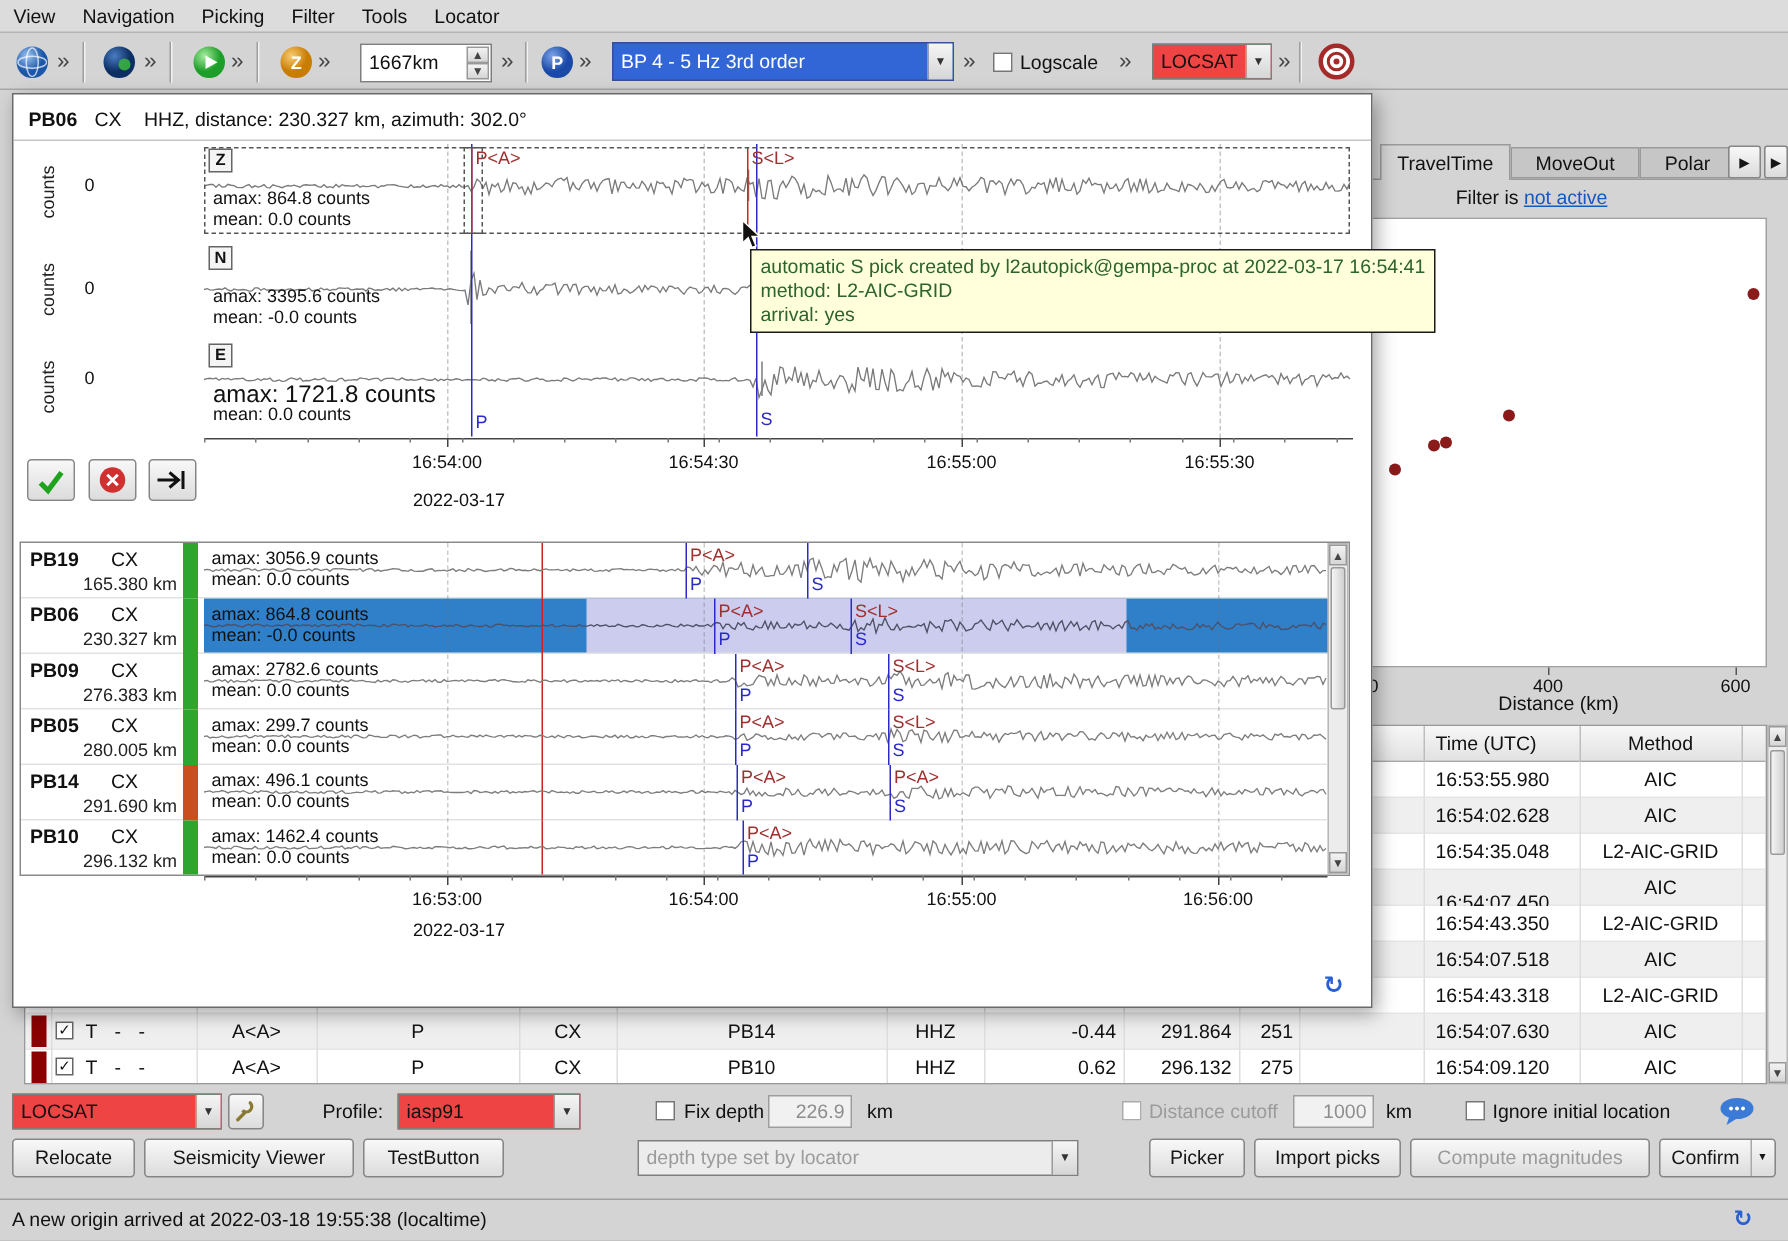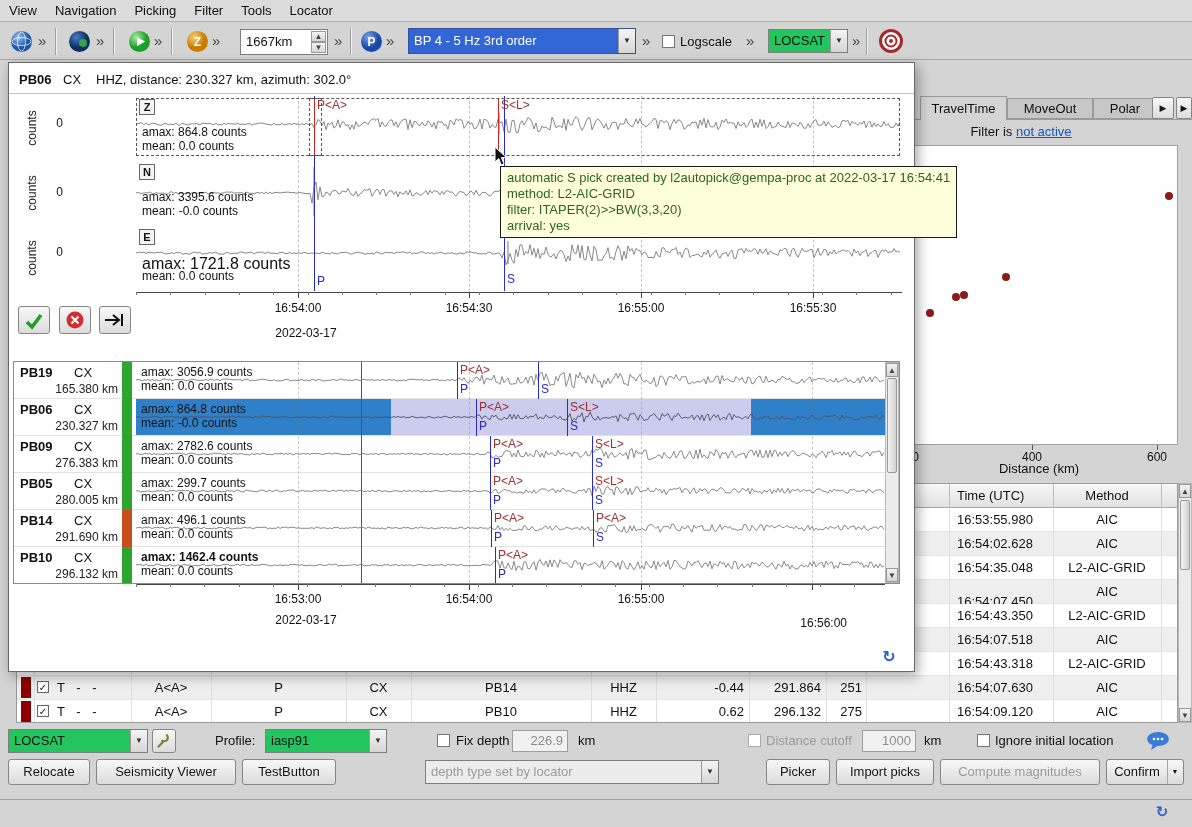--- a/index.html
+++ b/index.html
@@ -2,21 +2,21 @@
 <html><head>
 <meta charset="utf-8">
 <style>
 *{margin:0;padding:0;box-sizing:border-box}
 body{background:#777}
 #root{position:relative;width:1192px;height:827px;background:#d4d4d4;font-family:"Liberation Sans","DejaVu Sans",sans-serif;font-size:13px;color:#111;overflow:hidden}
 .a{position:absolute}
 .mi{display:inline-block;padding:0 9px;line-height:22px;cursor:default}
 .chv{position:absolute;font-size:15px;color:#444;top:9px}
 .tsep{position:absolute;top:5px;height:27px;width:2px;border-left:1px solid #9e9e9e;border-right:1px solid #f2f2f2}
-.cb{position:absolute;background:#22c55e;border:1px solid #7f7f7f}
+.cb{position:absolute;background:#ef4444;border:1px solid #7f7f7f}
 .cbt{position:absolute;left:5px;top:0;right:19px;line-height:22px;white-space:nowrap;overflow:hidden}
 .cba{position:absolute;right:0;top:0;bottom:0;width:17px;background:linear-gradient(#f5f5f5,#d6d6d6);border-left:1px solid #9a9a9a;text-align:center;color:#333;font-size:8px}
 .pb{position:absolute;border:1px solid #868686;border-radius:3px;background:linear-gradient(#f8f8f8,#dcdcdc);text-align:center;font-size:13px;color:#151515}
 .dis{color:#9b9b9b !important}
 .ckb{position:absolute;width:13px;height:13px;background:#fff;border:1px solid #767676}
 .lbl{position:absolute;white-space:nowrap}
 .sbb{position:absolute;background:linear-gradient(#f3f3f3,#d6d6d6);border:1px solid #999;text-align:center;color:#444;font-size:8px;line-height:13px}
 .sbt{position:absolute;background:linear-gradient(90deg,#f5f5f5,#d0d0d0);border:1px solid #999;border-radius:2px}
 .sbtrack{position:absolute;background:#ececec;border:1px solid #b8b8b8}
 .link{color:#1558c0;text-decoration:underline}
@@ -251,20 +251,21 @@
   </div>
   <div class="pb" style="left:766px;top:759px;width:64px;height:26px;line-height:24px">Picker</div>
   <div class="pb" style="left:836px;top:759px;width:98px;height:26px;line-height:24px">Import picks</div>
   <div class="pb dis" style="left:940px;top:759px;width:160px;height:26px;line-height:24px">Compute magnitudes</div>
   <div class="pb" style="left:1106px;top:759px;width:78px;height:26px">
     <span class="a" style="left:0;top:0;width:60px;line-height:24px;text-align:center">Confirm</span>
     <span class="a" style="right:1px;top:0;width:15px;line-height:24px;font-size:7px;border-left:1px solid #a8a8a8">▼</span>
   </div>
 
   <div class="a" style="left:0;top:799px;width:1192px;height:28px;background:#d4d4d4;border-top:1px solid #9f9f9f">
+    <span class="a" style="left:8px;top:5px">A new origin arrived at 2022-03-18 19:55:38 (localtime)</span>
     <span class="a" style="left:1152px;top:3px;width:20px;height:20px;text-align:center;color:#2a5fd4;font-weight:bold;font-size:15px">↻</span>
 
   </div>
 
   <div id="picker" class="a" style="left:8px;top:62px;width:907px;height:610px;background:#fff;border:1px solid #6a6a6a;box-shadow:3px 4px 12px rgba(0,0,0,.35);z-index:40;overflow:hidden">
     <span class="a" style="left:10px;top:9px;font-weight:bold">PB06</span>
     <span class="a" style="left:54px;top:9px">CX</span>
     <span class="a" style="left:87px;top:9px">HHZ, distance: 230.327 km, azimuth: 302.0°</span>
     <div class="a" style="left:0;top:30px;width:905px;height:1px;background:#c4c4c4"></div>
 
@@ -390,21 +391,21 @@
         <svg width="749" height="37" style="position: absolute; left: 122px; top: 185px; z-index: 3;">
           <path d="M0 18 L2 17.6 L4 17.7 L6 18.0 L8 18.6 L10 17.0 L12 18.5 L14 18.8 L16 18.4 L18 18.9 L20 17.2 L22 17.2 L24 17.8 L26 18.5 L28 18.8 L30 18.8 L32 18.8 L34 17.3 L36 18.7 L38 18.9 L40 18.7 L42 17.5 L44 18.9 L46 18.3 L48 17.3 L50 18.0 L52 18.2 L54 17.9 L56 18.9 L58 18.8 L60 18.2 L62 18.8 L64 18.5 L66 17.6 L68 17.1 L70 18.9 L72 18.6 L74 18.6 L76 18.2 L78 17.2 L80 18.8 L82 18.6 L84 18.5 L86 18.0 L88 17.4 L90 17.7 L92 17.0 L94 19.0 L96 18.2 L98 18.5 L100 17.6 L102 17.1 L104 18.8 L106 17.5 L108 17.4 L110 18.3 L112 18.7 L114 18.3 L116 17.4 L118 18.5 L120 18.2 L122 18.1 L124 18.2 L126 17.2 L128 17.5 L130 17.7 L132 18.1 L134 18.8 L136 18.7 L138 18.2 L140 18.0 L142 18.6 L144 17.8 L146 18.6 L148 18.5 L150 18.0 L152 18.8 L154 17.4 L156 17.5 L158 17.4 L160 17.7 L162 17.8 L164 18.2 L166 17.6 L168 18.7 L170 18.5 L172 18.7 L174 17.9 L176 18.8 L178 18.8 L180 18.6 L182 18.1 L184 17.4 L186 18.0 L188 18.4 L190 18.6 L192 17.4 L194 17.1 L196 18.1 L198 17.4 L200 17.0 L202 19.0 L204 18.3 L206 18.5 L208 18.7 L210 18.3 L212 18.3 L214 18.1 L216 18.3 L218 17.2 L220 18.2 L222 18.3 L224 17.6 L226 17.3 L228 18.8 L230 18.7 L232 18.3 L234 18.6 L236 17.6 L238 17.9 L240 17.9 L242 18.6 L244 18.4 L246 18.9 L248 17.5 L250 17.9 L252 17.4 L254 18.8 L256 18.2 L258 18.1 L260 17.1 L262 18.8 L264 18.4 L266 17.6 L268 18.9 L270 18.0 L272 18.2 L274 17.6 L276 18.7 L278 18.9 L280 18.3 L282 17.6 L284 17.4 L286 17.7 L288 18.6 L290 18.7 L292 18.1 L294 17.5 L296 18.6 L298 18.3 L300 17.9 L302 18.1 L304 18.0 L306 17.3 L308 18.8 L310 18.6 L312 17.1 L314 18.0 L316 17.9 L318 17.4 L320 18.2 L322 18.4 L324 17.7 L326 17.7 L328 18.7 L330 18.7 L332 18.7 L334 18.6 L336 18.4 L338 18.6 L340 18.2 L342 18.3 L344 18.8 L346 17.6 L348 17.3 L350 17.9 L352 17.7 L354 18.6 L356 17.0 L358 14.3 L360 13.6 L362 14.2 L364 21.2 L366 14.1 L368 20.8 L370 21.3 L372 15.9 L374 20.7 L376 22.6 L378 14.3 L380 23.5 L382 19.1 L384 20.1 L386 23.2 L388 14.7 L390 15.2 L392 21.8 L394 21.6 L396 17.5 L398 14.7 L400 23.1 L402 15.5 L404 12.4 L406 16.8 L408 18.3 L410 14.0 L412 20.1 L414 12.9 L416 19.8 L418 12.9 L420 15.9 L422 20.4 L424 12.7 L426 15.9 L428 16.5 L430 15.6 L432 17.3 L434 19.9 L436 20.5 L438 14.1 L440 13.7 L442 17.4 L444 15.4 L446 22.7 L448 16.4 L450 16.6 L452 18.7 L454 17.4 L456 17.3 L458 15.5 L460 16.2 L462 19.1 L464 20.5 L466 13.7 L468 22.2 L470 20.4 L472 17.8 L474 14.2 L476 14.9 L478 16.0 L480 20.3 L482 15.7 L484 22.5 L486 13.7 L488 15.5 L490 21.0 L492 22.0 L494 16.0 L496 19.9 L498 22.9 L500 19.4 L502 14.9 L504 21.7 L506 18.7 L508 22.2 L510 14.2 L512 17.4 L514 20.2 L516 20.4 L518 14.0 L520 22.3 L522 14.7 L524 19.6 L526 17.7 L528 15.5 L530 19.9 L532 13.5 L534 22.2 L536 20.0 L538 13.5 L540 13.7 L542 16.7 L544 19.6 L546 20.9 L548 22.1 L550 21.2 L552 14.0 L554 16.1 L556 18.7 L558 15.3 L560 15.6 L562 13.5 L564 17.6 L566 20.7 L568 16.9 L570 15.7 L572 19.5 L574 14.0 L576 21.8 L578 17.0 L580 17.2 L582 19.3 L584 14.3 L586 16.8 L588 15.7 L590 20.4 L592 16.3 L594 19.9 L596 21.8 L598 14.3 L600 14.7 L602 22.1 L604 19.9 L606 16.9 L608 20.9 L610 18.7 L612 16.8 L614 20.7 L616 15.2 L618 16.8 L620 15.7 L622 17.9 L624 18.6 L626 15.1 L628 17.0 L630 19.2 L632 20.2 L634 18.5 L636 15.9 L638 19.4 L640 22.2 L642 17.1 L644 18.3 L646 20.2 L648 14.2 L650 19.0 L652 17.3 L654 22.0 L656 18.1 L658 20.9 L660 21.9 L662 21.8 L664 18.6 L666 17.9 L668 20.2 L670 18.3 L672 20.2 L674 15.6 L676 18.9 L678 14.5 L680 19.8 L682 17.4 L684 16.1 L686 15.1 L688 20.5 L690 14.2 L692 17.7 L694 15.6 L696 14.8 L698 21.6 L700 18.2 L702 21.1 L704 14.9 L706 17.2 L708 17.6 L710 17.4 L712 17.5 L714 18.3 L716 15.1 L718 15.4 L720 15.3 L722 14.7 L724 17.2 L726 15.8 L728 20.6 L730 18.0 L732 20.5 L734 14.8 L736 16.2 L738 20.7 L740 17.4 L742 20.9 L744 16.8 L746 20.2 L748 18.7" fill="none" stroke="#7d7d7d" stroke-width="0.9"></path>
         </svg>
         <div class="a" style="left: 484px; top: 186px; font-size: 12px; color: rgb(160, 48, 48); white-space: nowrap; z-index: 4;">P&lt;A&gt;</div>
         <div class="a" style="left: 481px; top: 185px; width: 1px; height: 37px; background: rgb(42, 42, 200); z-index: 4;"></div>
         <div class="a" style="left: 484px; top: 205px; font-size: 12px; color: rgb(42, 42, 200); z-index: 4;">P</div>
         <div class="a" style="left: 6px; top: 188px; font-weight: bold; z-index: 4;">PB10</div>
         <div class="a" style="left: 60px; top: 188px; z-index: 4;">CX</div>
         <div class="a" style="left: 14px; top: 205px; width: 90px; text-align: right; font-size: 12px; color: rgb(34, 34, 34); z-index: 4;">296.132 km</div>
         <div class="a" style="left: 108px; top: 185px; width: 10px; height: 37px; background: rgb(46, 165, 46); z-index: 4;"></div>
-        <div class="a" style="left: 127px; top: 188px; font-size: 12px; z-index: 4; font-weight: bold;">amax: 1462.4 counts</div>
+        <div class="a" style="left: 127px; top: 188px; font-size: 12px; z-index: 4;">amax: 1462.4 counts</div>
         <div class="a" style="left: 127px; top: 202px; font-size: 12px; z-index: 4;">mean: 0.0 counts</div>
         <div class="a" style="left: 0px; top: 221px; width: 871px; height: 1px; background: rgb(226, 226, 226);"></div>
         <div class="a" style="left: 284px; top: 0px; width: 0px; height: 221px; border-left: 1px dashed rgba(110, 110, 110, 0.35);"></div>
         <div class="a" style="left: 455px; top: 0px; width: 0px; height: 221px; border-left: 1px dashed rgba(110, 110, 110, 0.35);"></div>
         <div class="a" style="left: 627px; top: 0px; width: 0px; height: 221px; border-left: 1px dashed rgba(110, 110, 110, 0.35);"></div>
         <div class="a" style="left: 798px; top: 0px; width: 0px; height: 221px; border-left: 1px dashed rgba(110, 110, 110, 0.35);"></div>
       </div>
     <div class="a" style="left:127px;top:521px;width:749px;height:1px;background:#444"></div>
     <div class="a" style="left:249px;top:550px;width:96px;text-align:center;font-size:12px">2022-03-17</div>
     <span class="a" style="left:869px;top:584px;width:22px;height:22px;text-align:center;color:#2a5fd4;font-weight:bold;font-size:16px">↻</span>
@@ -470,21 +471,21 @@
       <div class="a" style="left: 813px; top: 229px; width: 1px; height: 3px; background: rgb(119, 119, 119);"></div>
       <div class="a" style="left: 847px; top: 229px; width: 1px; height: 3px; background: rgb(119, 119, 119);"></div>
       <div class="a" style="left: 882px; top: 229px; width: 1px; height: 3px; background: rgb(119, 119, 119);"></div>
       <div class="a" style="left: 289px; top: 521px; width: 1px; height: 6px; background: rgb(68, 68, 68);"></div>
       <div class="a" style="left: 254px; top: 529px; width: 70px; text-align: center; font-size: 12px;">16:53:00</div>
       <div class="a" style="left: 460px; top: 521px; width: 1px; height: 6px; background: rgb(68, 68, 68);"></div>
       <div class="a" style="left: 425px; top: 529px; width: 70px; text-align: center; font-size: 12px;">16:54:00</div>
       <div class="a" style="left: 632px; top: 521px; width: 1px; height: 6px; background: rgb(68, 68, 68);"></div>
       <div class="a" style="left: 597px; top: 529px; width: 70px; text-align: center; font-size: 12px;">16:55:00</div>
       <div class="a" style="left: 803px; top: 521px; width: 1px; height: 6px; background: rgb(68, 68, 68);"></div>
-      <div class="a" style="left: 768px; top: 529px; width: 70px; text-align: right; font-size: 12px; margin-top: 24px;">16:56:00</div>
+      <div class="a" style="left: 768px; top: 529px; width: 70px; text-align: center; font-size: 12px;">16:56:00</div>
       <div class="a" style="left: 127px; top: 521px; width: 1px; height: 3px; background: rgb(119, 119, 119);"></div>
       <div class="a" style="left: 161px; top: 521px; width: 1px; height: 3px; background: rgb(119, 119, 119);"></div>
       <div class="a" style="left: 195px; top: 521px; width: 1px; height: 3px; background: rgb(119, 119, 119);"></div>
       <div class="a" style="left: 230px; top: 521px; width: 1px; height: 3px; background: rgb(119, 119, 119);"></div>
       <div class="a" style="left: 264px; top: 521px; width: 1px; height: 3px; background: rgb(119, 119, 119);"></div>
       <div class="a" style="left: 298px; top: 521px; width: 1px; height: 3px; background: rgb(119, 119, 119);"></div>
       <div class="a" style="left: 332px; top: 521px; width: 1px; height: 3px; background: rgb(119, 119, 119);"></div>
       <div class="a" style="left: 366px; top: 521px; width: 1px; height: 3px; background: rgb(119, 119, 119);"></div>
       <div class="a" style="left: 401px; top: 521px; width: 1px; height: 3px; background: rgb(119, 119, 119);"></div>
       <div class="a" style="left: 435px; top: 521px; width: 1px; height: 3px; background: rgb(119, 119, 119);"></div>
@@ -498,21 +499,20 @@
       <div class="a" style="left: 708px; top: 521px; width: 1px; height: 3px; background: rgb(119, 119, 119);"></div>
       <div class="a" style="left: 743px; top: 521px; width: 1px; height: 3px; background: rgb(119, 119, 119);"></div>
       <div class="a" style="left: 777px; top: 521px; width: 1px; height: 3px; background: rgb(119, 119, 119);"></div>
       <div class="a" style="left: 811px; top: 521px; width: 1px; height: 3px; background: rgb(119, 119, 119);"></div>
       <div class="a" style="left: 845px; top: 521px; width: 1px; height: 3px; background: rgb(119, 119, 119);"></div>
     </div>
 
   <div class="a" style="left:500px;top:166px;background:#ffffdc;border:1px solid #1a1a1a;padding:3px 6px;z-index:60;color:#2c642c;line-height:16px;white-space:nowrap">
     <div>automatic S pick created by l2autopick@gempa-proc at 2022-03-17 16:54:41</div>
     <div>method: L2-AIC-GRID</div>
-    <div>filter: ITAPER(2)&gt;&gt;BW(3,3,20)</div>
     <div>arrival: yes</div>
   </div>
 
   <svg class="a" style="left:494px;top:146px;z-index:70" width="14" height="21">
       <polygon points="1,1 1,16 4.8,12.6 7.3,19 10,17.9 7.4,11.6 12.5,11.6" fill="#111" stroke="#fff" stroke-width="1"></polygon>
     </svg>
 
 <div class="a" style="left: 920px; top: 96px; width: 87px; height: 24px; line-height: 23px; text-align: center; background: rgb(212, 212, 212); border-top: 1px solid rgb(154, 154, 154); border-right: 1px solid rgb(154, 154, 154); border-bottom: none; border-left: 1px solid rgb(154, 154, 154); border-image: initial; z-index: 3;">TravelTime</div>
     <div class="a" style="left: 1007px; top: 98px; width: 86px; height: 21px; line-height: 20px; text-align: center; background: rgb(198, 198, 198); border: 1px solid rgb(154, 154, 154); z-index: 2;">MoveOut</div>
     <div class="a" style="left: 1093px; top: 98px; width: 64px; height: 21px; line-height: 20px; text-align: center; background: rgb(198, 198, 198); border: 1px solid rgb(154, 154, 154); z-index: 2;">Polar</div>

